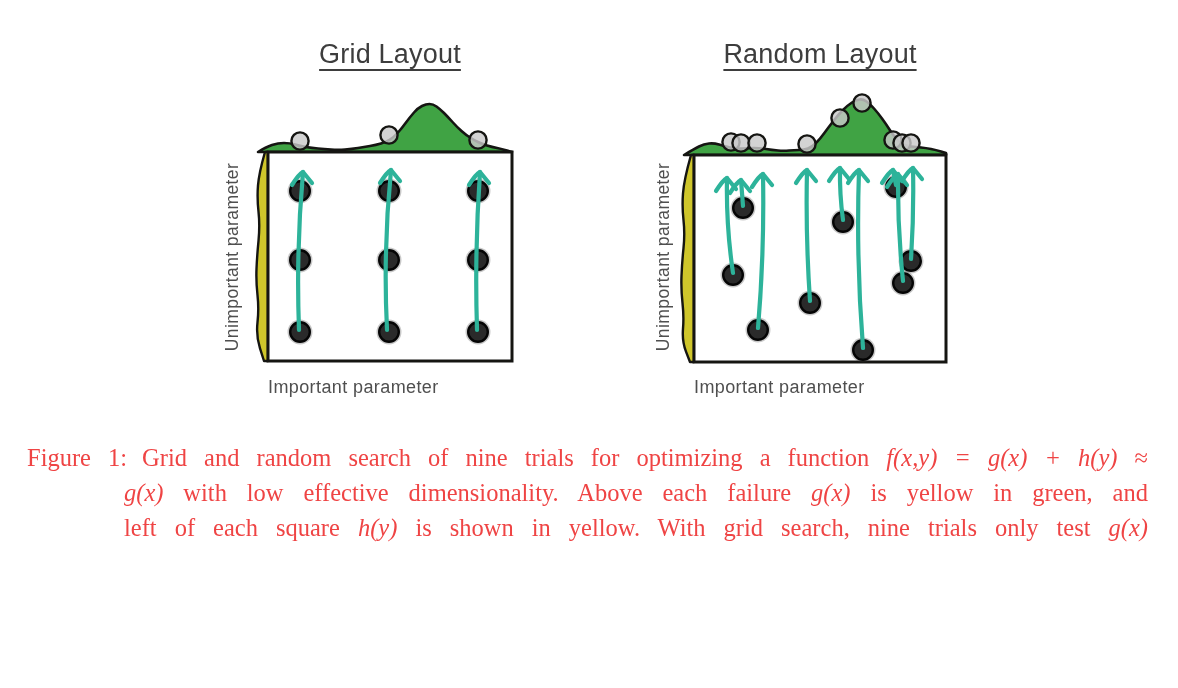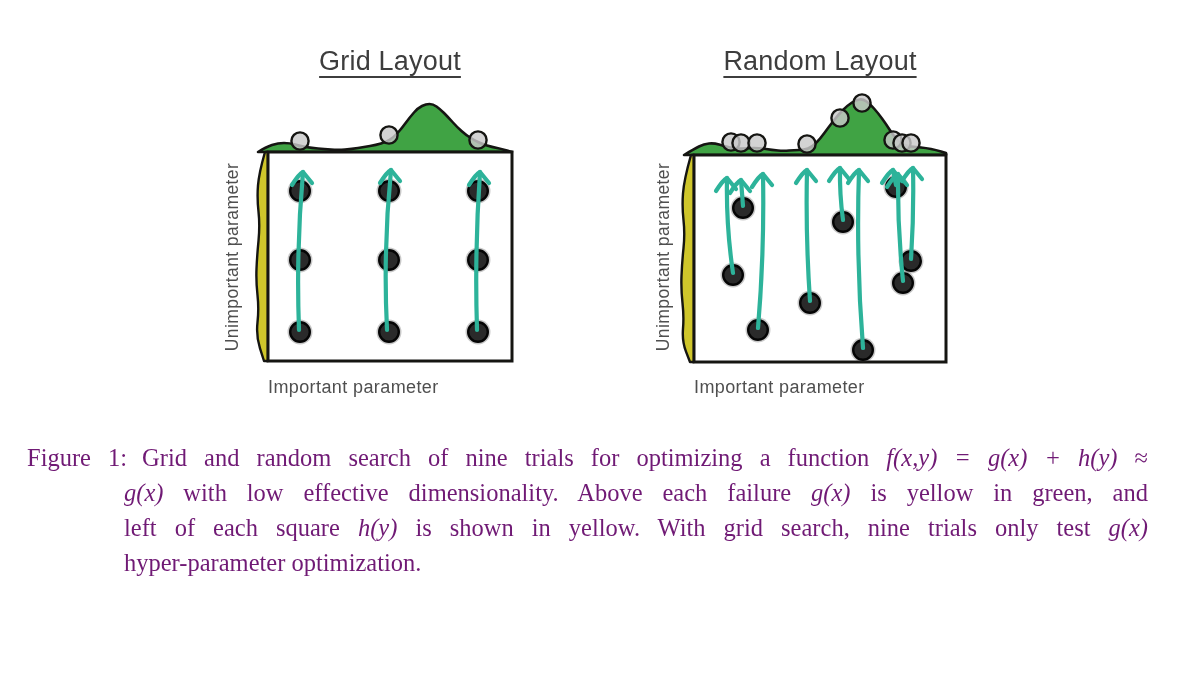--- a/index.html
+++ b/index.html
@@ -1,33 +1,33 @@
 <!DOCTYPE html>
 <html><head>
 <meta charset="utf-8">
 <style>
   html,body{margin:0;padding:0;background:#ffffff;}
   body{width:1178px;height:688px;position:relative;overflow:hidden;
        font-family:"Liberation Sans",sans-serif;}
-  .panel-title{position:absolute;top:46px;text-align:center;
+  .panel-title{position:absolute;top:39px;text-align:center;
        font-size:27px;color:#3d3d3d;letter-spacing:.2px;
        text-decoration:underline;text-decoration-thickness:2px;text-underline-offset:6px;}
   #title-grid{left:268px;width:244px;}
   #title-random{left:694px;width:252px;}
   #fig-svg{position:absolute;left:0;top:0;width:1178px;height:430px;}
   .xlabel{position:absolute;top:377px;font-size:18px;color:#4f4f4f;letter-spacing:.4px;}
   #xlabel-grid{left:268px;width:244px;}
   #xlabel-random{left:694px;width:252px;}
   .ylabel{position:absolute;width:300px;height:22px;text-align:center;
        font-size:17.5px;color:#4f4f4f;letter-spacing:.4px;
        transform:rotate(-90deg);transform-origin:center center;}
   #ylabel-grid{left:83px;top:246px;}
   #ylabel-random{left:514px;top:246px;}
   .caption{position:absolute;left:27px;top:440px;width:1121px;
-       font-family:"Liberation Serif",serif;font-size:24.5px;line-height:35px;color:#701a75;}
+       font-family:"Liberation Serif",serif;font-size:24.5px;line-height:35px;color:#ef4444;}
   .cap-line{white-space:nowrap;}
   .cap-line.just{white-space:normal;text-align:justify;text-align-last:justify;}
   .cap-line.hang{padding-left:97px;}
   .cap-label{margin-right:15px;}
   .math{font-style:italic;}
 </style>
 </head>
 <body>
 
 <div class="panel-title" id="title-grid">Grid Layout</div>
@@ -116,14 +116,13 @@
 
 <div class="ylabel" id="ylabel-grid">Unimportant parameter</div>
 <div class="ylabel" id="ylabel-random">Unimportant parameter</div>
 <div class="xlabel" id="xlabel-grid">Important parameter</div>
 <div class="xlabel" id="xlabel-random">Important parameter</div>
 
 <div class="caption" id="caption-lines">
     <div class="cap-line just"><span class="cap-label">Figure 1:</span><span>Grid and random search of nine trials for optimizing a function </span><span class="math">f(x,y) = g(x) + h(y)</span><span> ≈</span></div>
     <div class="cap-line just hang"><span class="math">g(x)</span><span> with low effective dimensionality.  Above each failure </span><span class="math">g(x)</span><span> is yellow in green, and</span></div>
     <div class="cap-line just hang"><span>left of each square </span><span class="math">h(y)</span><span> is shown in yellow.  With grid search, nine trials only test </span><span class="math">g(x)</span></div>
-    <div class="cap-line hang"><span>hyper-parameter optimization.</span></div>
   </div>
 
 </body></html>

